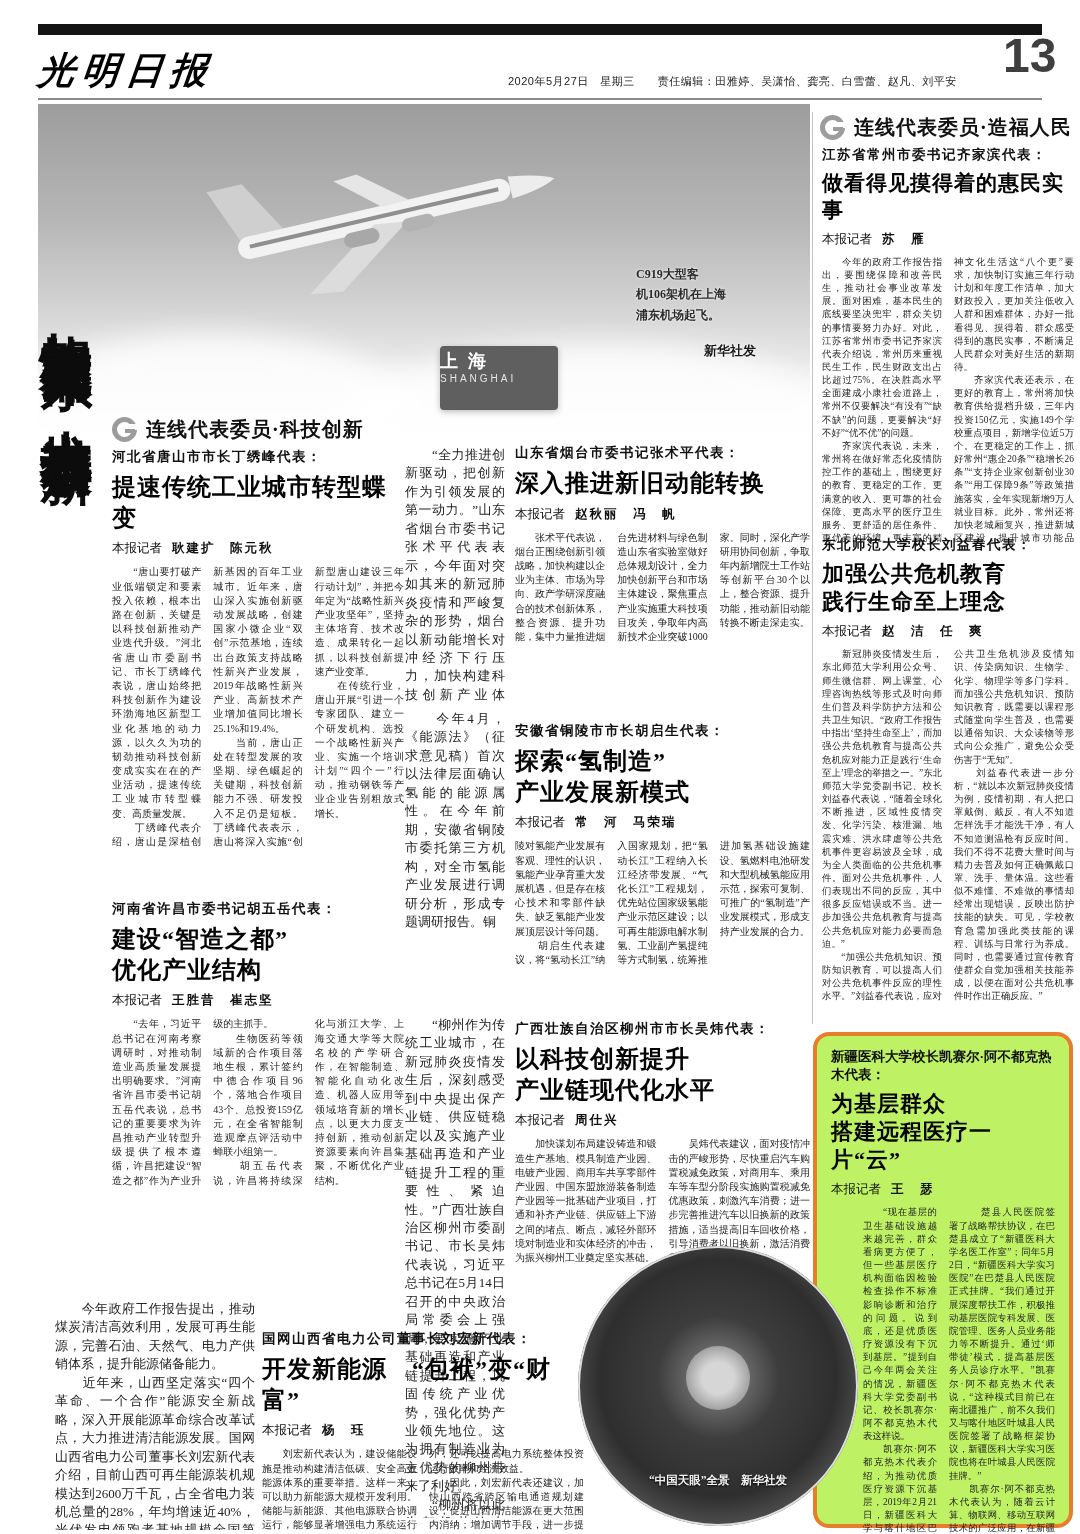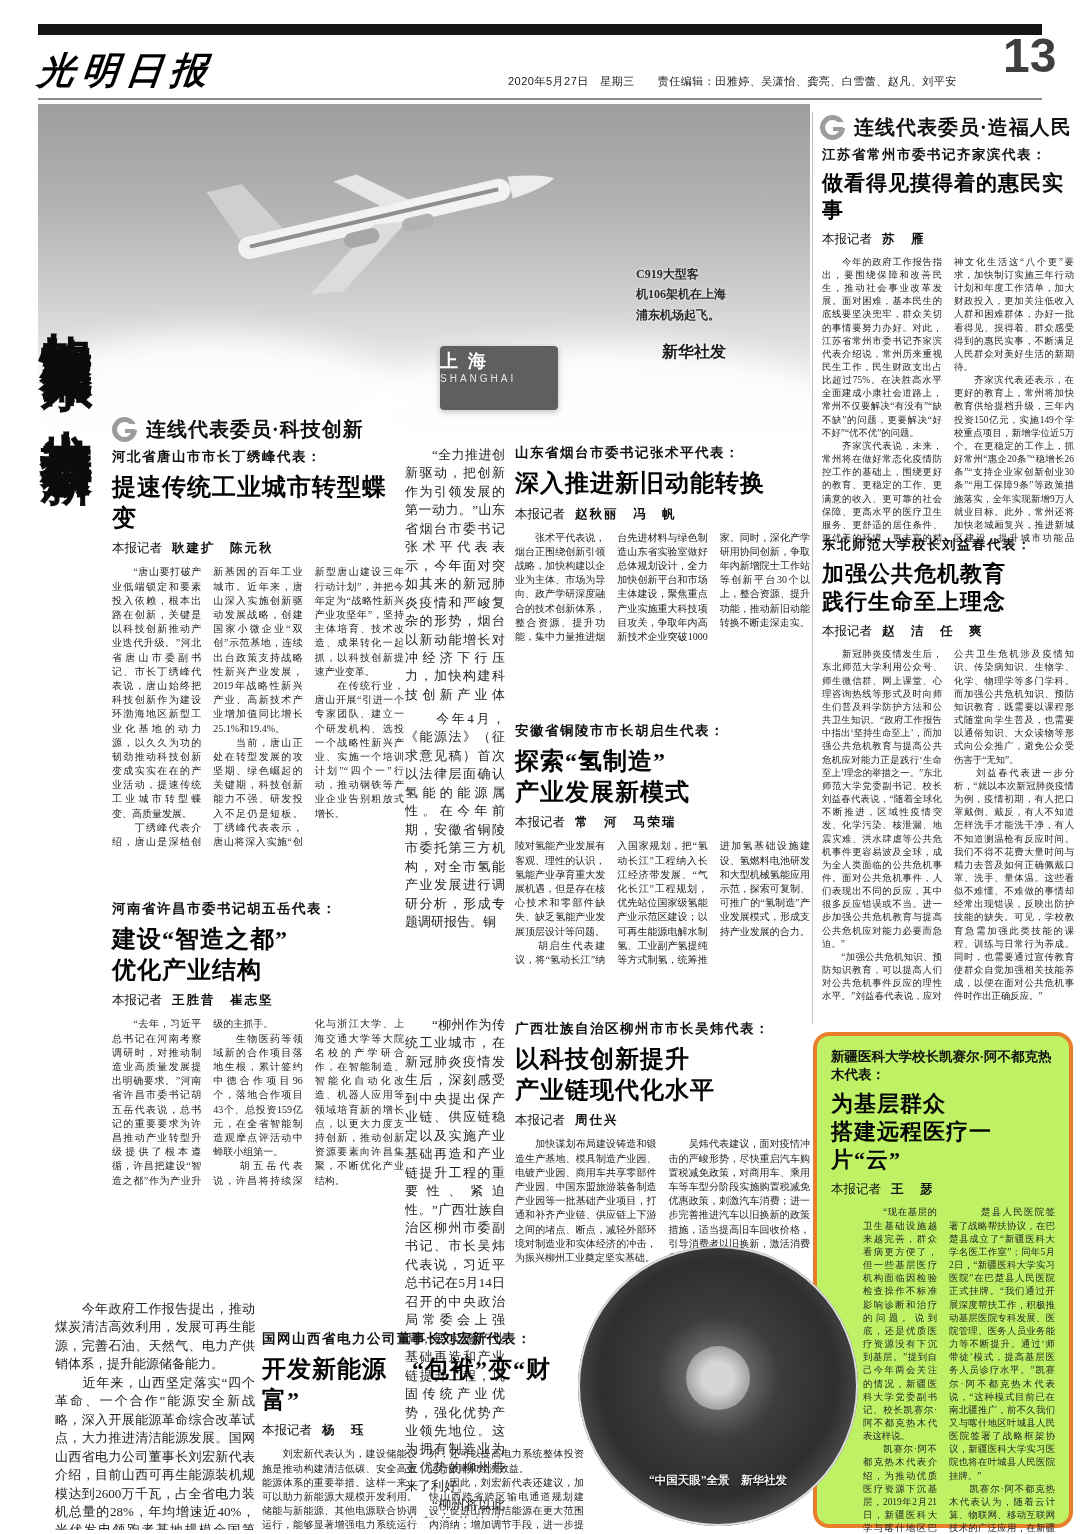--- a/index.html
+++ b/index.html
@@ -17,22 +17,22 @@
            font-family:"Liberation Sans",sans-serif;}
   .hrule{left:38px;top:98px;width:1004px;height:2px;background:#8a8a8a;}
   .vrule{left:812px;top:112px;width:1px;height:912px;background:#c2c2c2;}
   
   .photo{left:38px;top:104px;width:772px;height:330px;overflow:hidden;z-index:1;
          background:linear-gradient(180deg,#9d9d9d 0%,#b5b5b5 34%,#cfcfcf 58%,#ececec 82%,#ffffff 100%);}
   .spray{position:absolute;background:#ffffff;border-radius:50%;filter:blur(14px);opacity:.85;}
   .plane{position:absolute;left:110px;top:6px;width:450px;height:220px;}
   .photocap{position:absolute;left:598px;top:160px;width:130px;font-size:12px;line-height:1.7;
             font-weight:700;color:#2a2a2a;text-shadow:0 0 3px #fff;white-space:pre-line;}
-  .photocredit{position:absolute;left:568px;top:238px;width:120px;text-align:right;
-               font-size:16px;font-weight:900;color:#1a1a1a;text-shadow:0 0 3px #fff;}
+  .photocredit{position:absolute;left:598px;top:238px;width:120px;text-align:right;
+               font-size:13px;font-weight:900;color:#1a1a1a;text-shadow:0 0 3px #fff;}
   .sign{position:absolute;left:402px;top:242px;width:118px;height:64px;background:#5f5f5f;
         border-radius:4px;color:#fff;box-shadow:0 2px 6px rgba(0,0,0,.25);}
   .sign .cn{font-size:18px;font-weight:900;letter-spacing:10px;margin-top:3px;}
   .sign .en{font-size:10px;letter-spacing:3px;font-family:"Liberation Sans",sans-serif;color:#e6e6e6;}
   
   .vhead{left:28px;top:290px;height:1020px;width:76px;z-index:3;writing-mode:vertical-rl;
          text-align:left;font-weight:900;font-size:52px;line-height:76px;color:#0c0c0c;
          letter-spacing:3px;}
   .vhead .p2{margin-top:52px;display:inline-block;}
   

